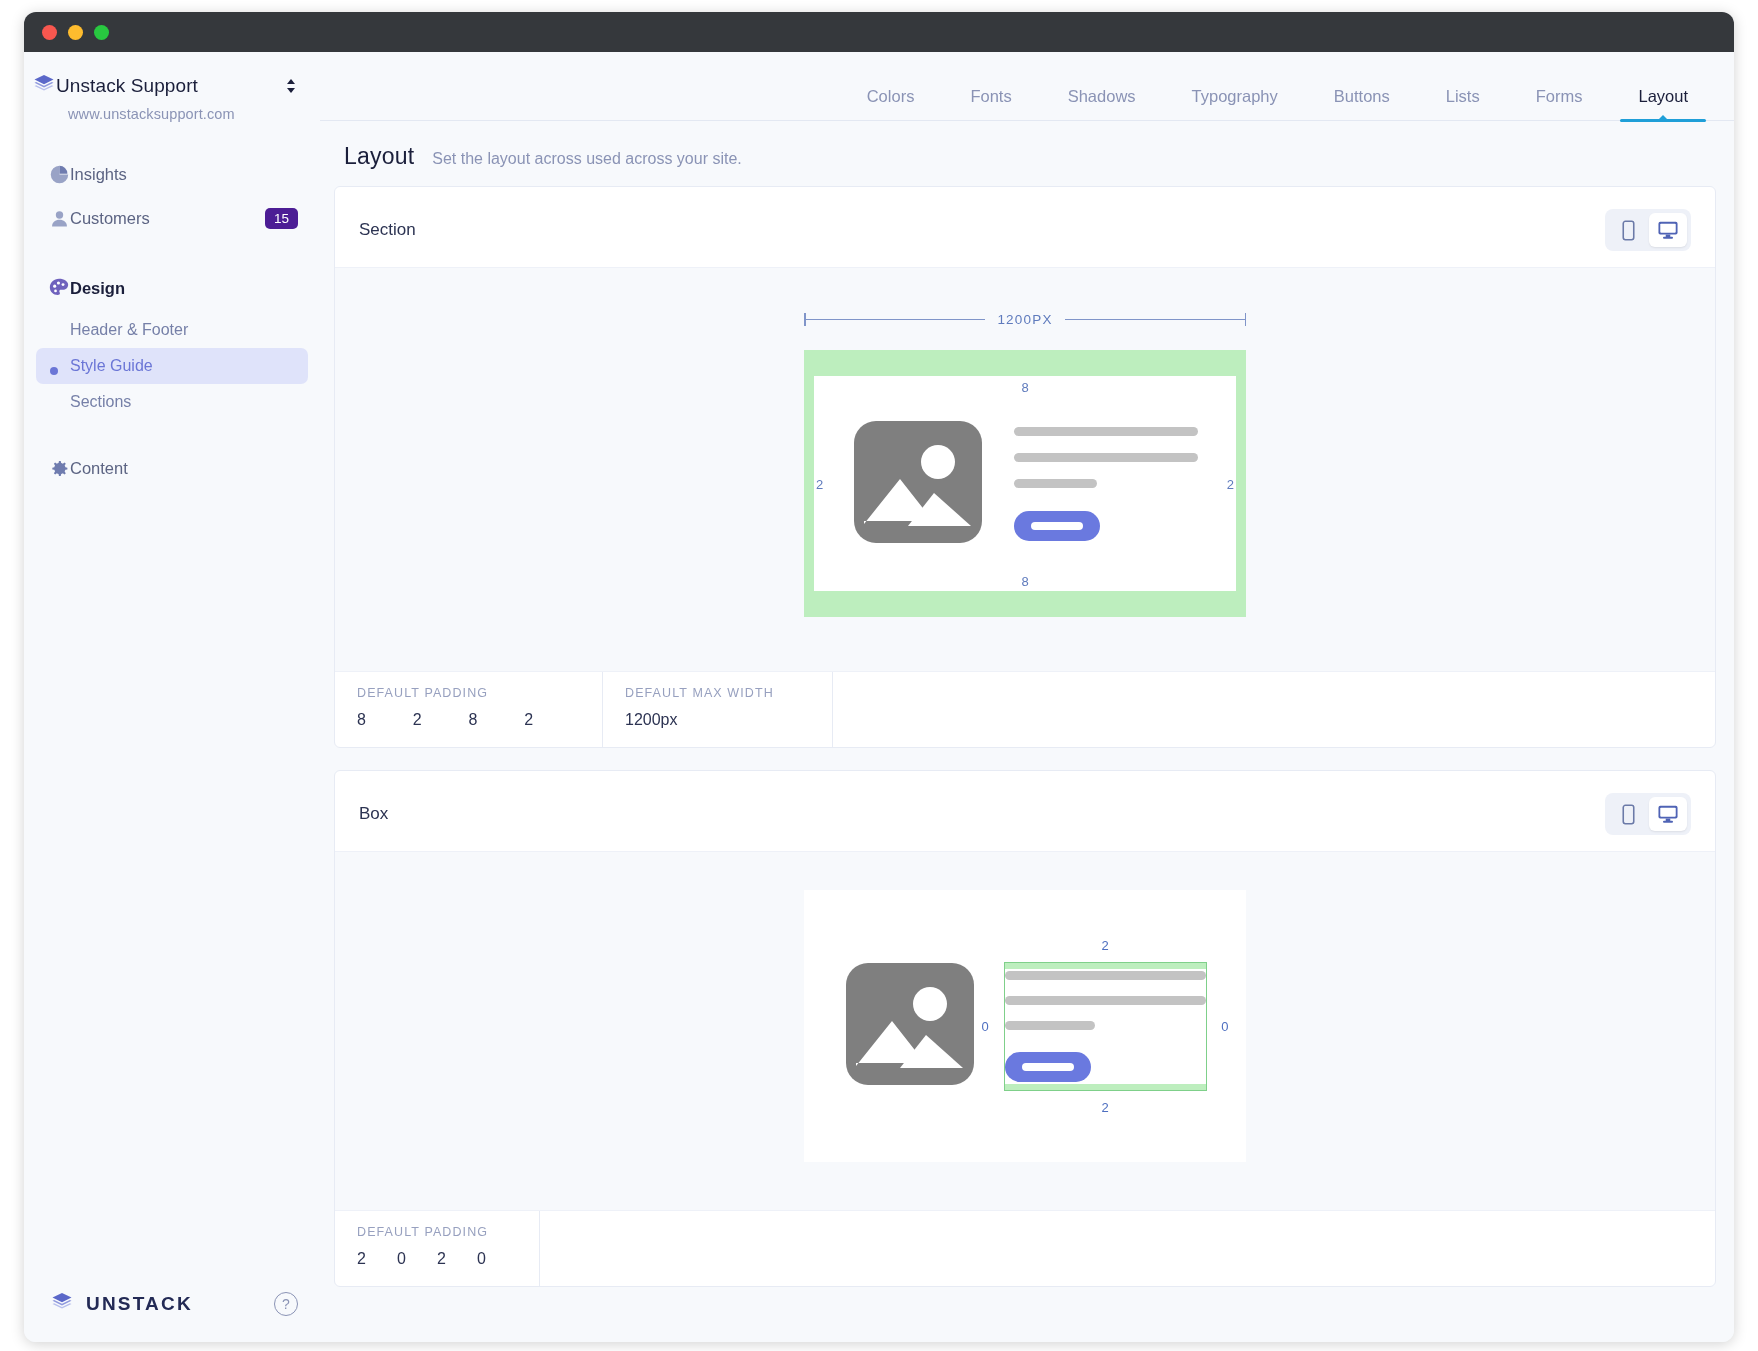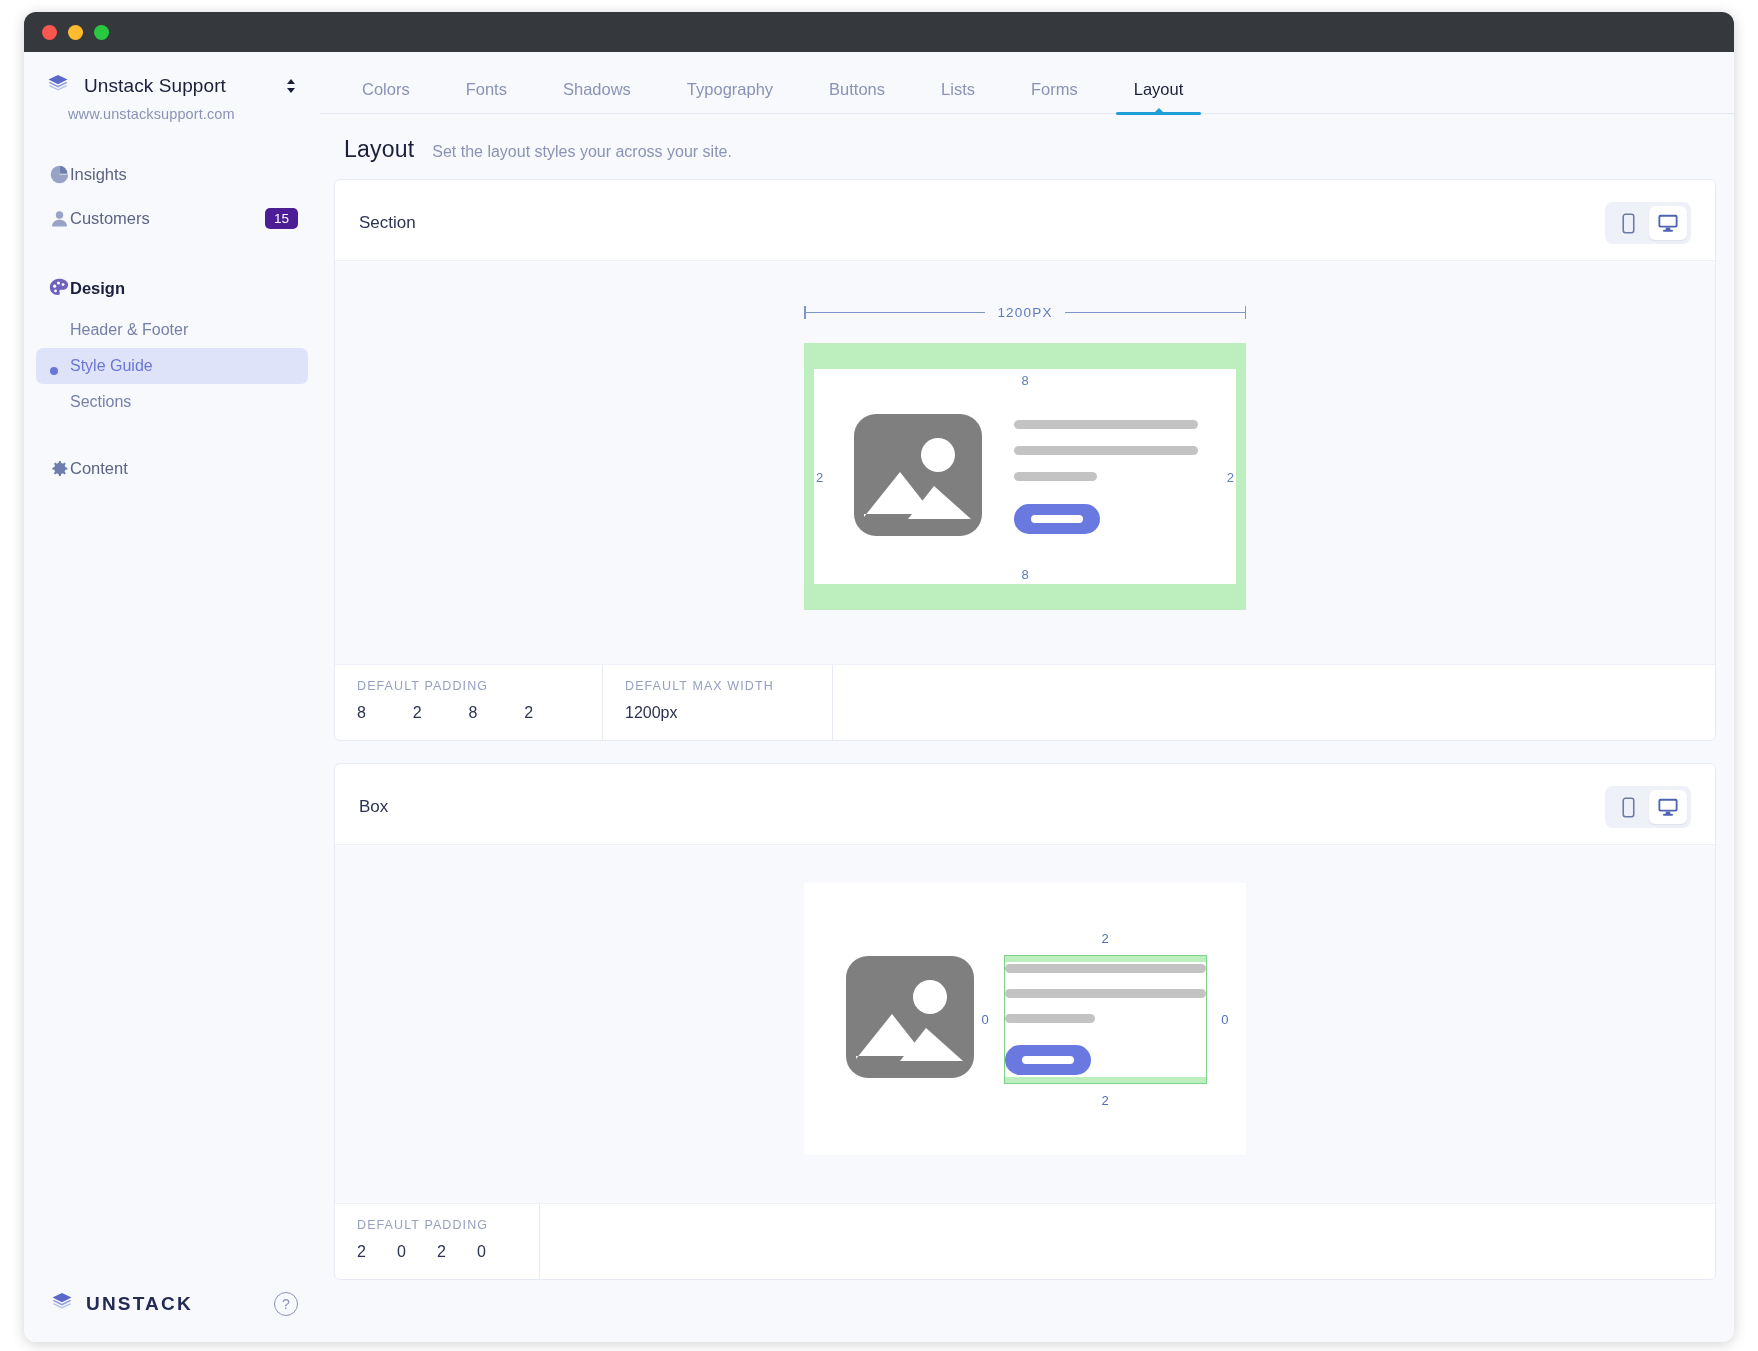--- a/index.html
+++ b/index.html
@@ -32,21 +32,21 @@
 
   
   .sidebar {
     width: 296px; flex: 0 0 296px;
     background: #f7f9fc;
     display: flex; flex-direction: column;
     position: relative;
   }
   .site-sel {
     display: flex; align-items: center;
-    padding: 20px 22px 0 22px; gap: 14px;
+    padding: 20px 22px 0 8px; 
   }
   .site-name {
     font-size: 19px; color: #1b1f3b; font-weight: 500; flex: 1;
     letter-spacing: .1px;
   }
   .chev-updown { color: #1b1f3b; display:flex; }
   .site-url {
     font-size: 14.5px; color: #8a93b5; padding: 6px 22px 0 44px;
     letter-spacing: .1px;
   }
@@ -85,23 +85,24 @@
     margin-left: auto; width: 24px; height: 24px; border-radius: 50%;
     border: 1.6px solid #8a93b5; color: #8a93b5; font-size: 14px;
     display: flex; align-items: center; justify-content: center;
     cursor: pointer;
   }
 
   
   .main { flex: 1; display: flex; flex-direction: column; min-width: 0; background:#f7f9fc; }
   .tabs {
     display: flex; align-items: flex-end; gap: 0;
-    padding: 0 18px 0 14px; height: 62px;
+    padding: 0 18px 0 14px; height: 69px;
     border-bottom: 1.5px solid #e3e8f2;
     background: #f7f9fc;
+    justify-content: flex-end;
   }
   .tab {
     padding: 0 28px 16px 28px; font-size: 16.5px; color: #8a93b5;
     cursor: pointer; position: relative; line-height: 1;
   }
   .tab.active { color: #1b1f3b; }
   .tab.active::after {
     content: ""; position: absolute; left: 10px; right: 10px; bottom: -1.5px;
     height: 3px; background: #1f9fd8; border-radius: 2px;
   }
@@ -343,21 +344,21 @@
         <div class="tab">Buttons</div>
         <div class="tab">Lists</div>
         <div class="tab">Forms</div>
         <div class="tab active">Layout</div>
       </div>
 
       <div class="scroll-area">
 
         <div class="page-head">
           <div class="page-title">Layout</div>
-          <div class="page-sub">Set the layout styles your across your site.</div>
+          <div class="page-sub">Set the layout across used across your site.</div>
         </div>
 
         <div class="card">
           <div class="card-head">
             <div class="card-title">Section</div>
             <div class="device-toggle">
               <div class="dev-btn">
                 <svg width="15" height="21" viewBox="0 0 16 24">
                   <rect x="2" y="1.5" width="12" height="21" rx="2.5" fill="none" stroke="currentColor" stroke-width="1.8"></rect>
                 </svg>

